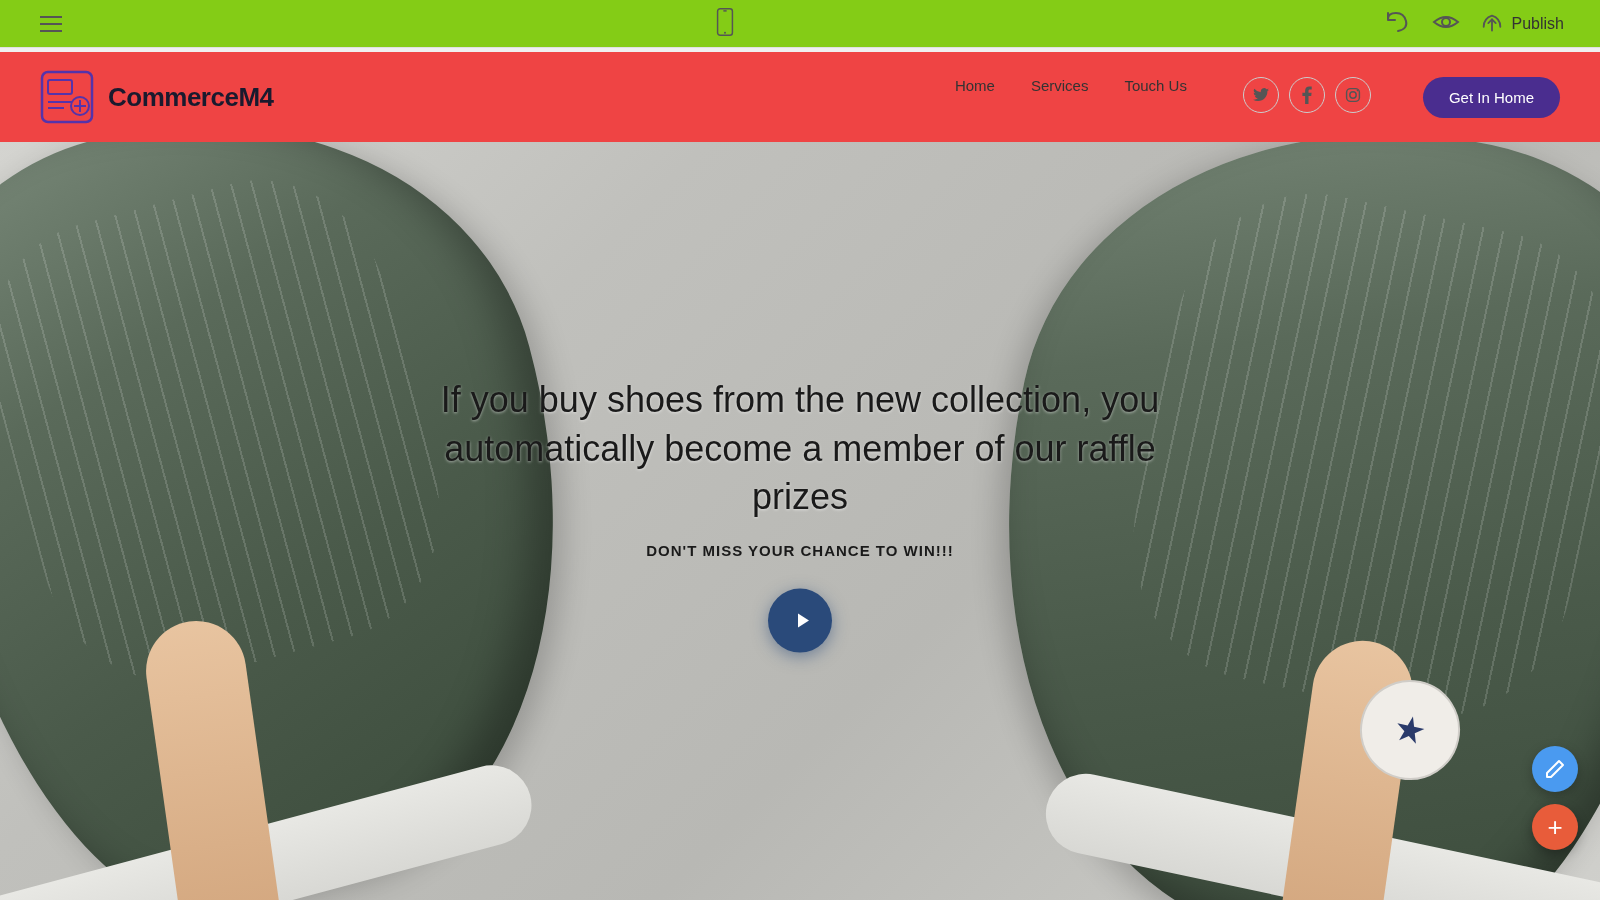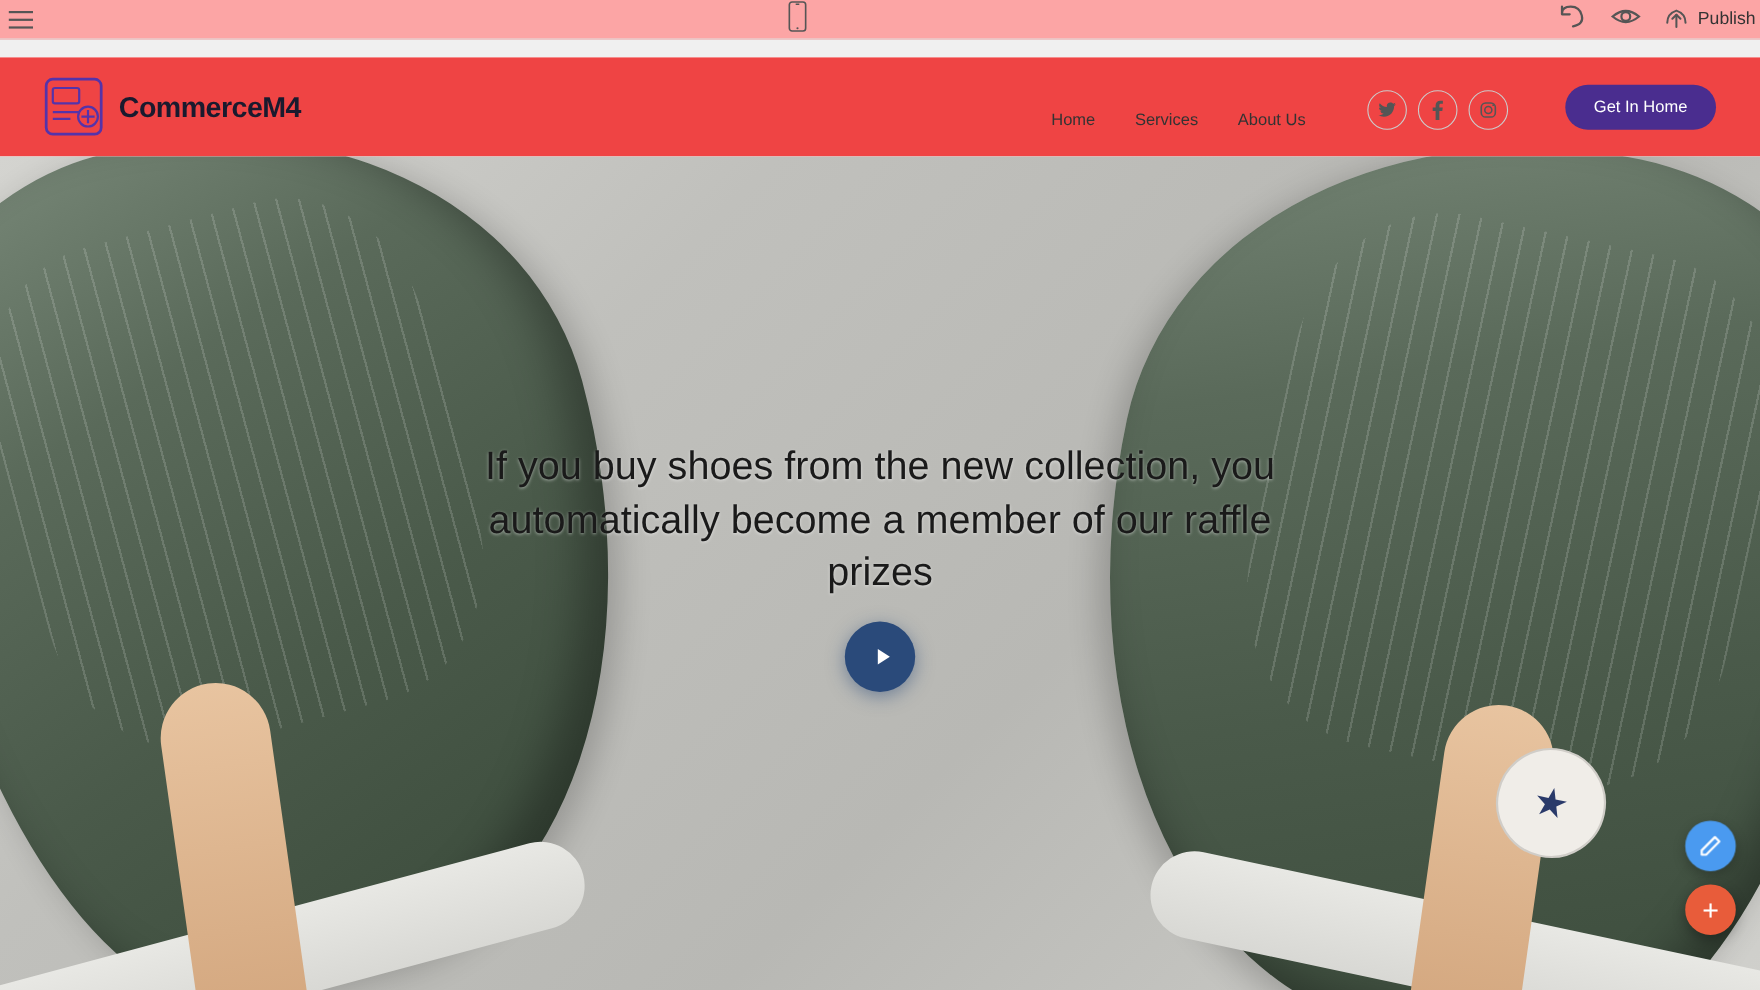--- a/index.html
+++ b/index.html
@@ -2,26 +2,26 @@
 <html><head>
   <meta charset="utf-8">
   <style>
     * { margin: 0; padding: 0; box-sizing: border-box; }
     body { width: 1600px; height: 900px; overflow: hidden; font-family: 'Helvetica Neue', Arial, sans-serif; background: #f0f0f0; }
 
     
     .toolbar {
       position: fixed;
       top: 0; left: 0; right: 0;
-      height: 36px;
-      background: #fca5a5;
+      height: 48px;
+      background: #84cc16;
       display: flex;
       align-items: center;
       justify-content: space-between;
-      padding: 0 4px;
+      padding: 0 36px;
       border-bottom: 1px solid #e0e0e0;
       z-index: 100;
     }
     .toolbar-left { display: flex; align-items: center; gap: 16px; }
     .hamburger-icon { display: flex; flex-direction: column; gap: 5px; cursor: pointer; padding: 4px; }
     .hamburger-icon span { display: block; width: 22px; height: 2px; background: #555; }
     .toolbar-center { display: flex; align-items: center; }
     .phone-icon svg { width: 22px; height: 28px; }
     .toolbar-right { display: flex; align-items: center; gap: 20px; }
     .undo-icon svg { width: 28px; height: 22px; }
@@ -48,21 +48,21 @@
       height: 90px;
       background: #ef4444;
       display: flex;
       align-items: center;
       padding: 0 40px;
       z-index: 10;
     }
     .site-logo { display: flex; align-items: center; gap: 14px; }
     .site-logo-icon { width: 54px; height: 54px; }
     .site-logo-text { font-size: 26px; font-weight: 600; color: #1a1a2e; letter-spacing: -0.5px; }
-    .site-nav { display: flex; align-items: flex-end; gap: 36px; margin-left: auto; }
+    .site-nav { display: flex; align-items: flex-start; gap: 36px; margin-left: auto; }
     .site-nav-link { font-size: 15px; color: #333; text-decoration: none; cursor: pointer; }
     .social-icons { display: flex; align-items: center; gap: 10px; margin-left: 20px; }
     .social-icon {
       width: 36px; height: 36px; border-radius: 50%; border: 1.5px solid #ccc;
       display: flex; align-items: center; justify-content: center;
       cursor: pointer; color: #555; font-size: 14px;
     }
     .get-in-touch-btn {
       margin-left: 16px;
       background: #4a2d8f;
@@ -353,21 +353,21 @@
         <circle cx="40" cy="36" r="9" stroke="#5533aa" stroke-width="2" fill="none"></circle>
         <line x1="40" y1="30" x2="40" y2="42" stroke="#5533aa" stroke-width="2"></line>
         <line x1="34" y1="36" x2="46" y2="36" stroke="#5533aa" stroke-width="2"></line>
       </svg>
       <span class="site-logo-text">CommerceM4</span>
     </div>
 
     <nav class="site-nav">
       <a class="site-nav-link">Home</a>
       <a class="site-nav-link">Services</a>
-      <a class="site-nav-link">About Us</a>
+      <a class="site-nav-link">Touch Us</a>
 
       <div class="social-icons">
         <div class="social-icon">
           <svg width="16" height="14" viewBox="0 0 20 17" fill="#555">
             <path d="M20 2a8.2 8.2 0 01-2.36.65A4.1 4.1 0 0019.44.3a8.2 8.2 0 01-2.6 1A4.09 4.09 0 009.8 5.03 11.6 11.6 0 011.64.75a4.09 4.09 0 001.27 5.46A4.07 4.07 0 01.8 5.7v.05a4.09 4.09 0 003.28 4.01 4.1 4.1 0 01-1.85.07 4.1 4.1 0 003.83 2.84A8.2 8.2 0 010 14.29a11.57 11.57 0 006.29 1.84c7.54 0 11.67-6.25 11.67-11.67 0-.18 0-.35-.01-.52A8.31 8.31 0 0020 2z"></path>
           </svg>
         </div>
         <div class="social-icon">
           <svg width="10" height="18" viewBox="0 0 10 18" fill="#555">
             <path d="M6.5 18V9.9h2.7l.4-3.1H6.5V4.9c0-.9.25-1.5 1.55-1.5H9.7V.6C9.4.56 8.4.5 7.2.5 4.8.5 3.1 2 3.1 4.7v2.1H.4v3.1h2.7V18h3.4z"></path>
@@ -396,20 +396,21 @@
       <div class="shoe-sole-right"></div>
 
       <div class="leg-left"></div>
       <div class="leg-right"></div>
 
       <div class="star-patch"></div>
     </div>
 
     <div class="hero-content">
       <p class="hero-title">If you buy shoes from the new collection, you automatically become a member of our raffle prizes</p>
+      <p class="hero-subtitle">DON'T MISS YOUR CHANCE TO WIN!!!</p>
       <button class="play-btn">
         <svg width="22" height="22" viewBox="0 0 22 22" fill="white">
           <polygon points="7,4 18,11 7,18"></polygon>
         </svg>
       </button>
     </div>
   </div>
 </div>
 
 <button class="fab-edit">

